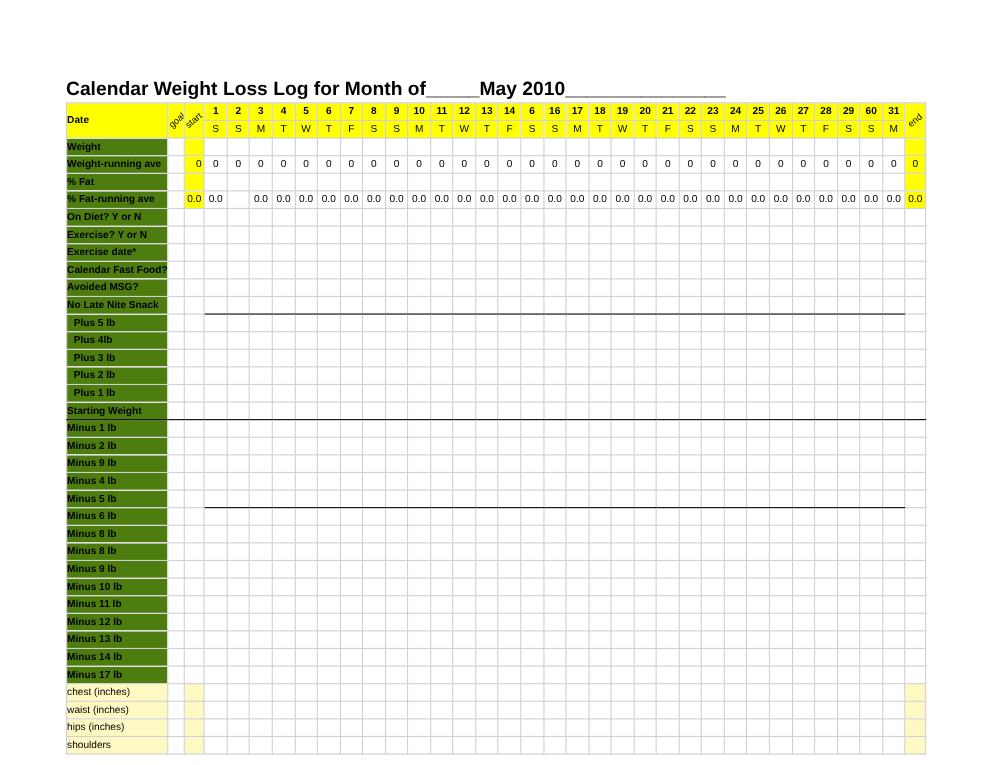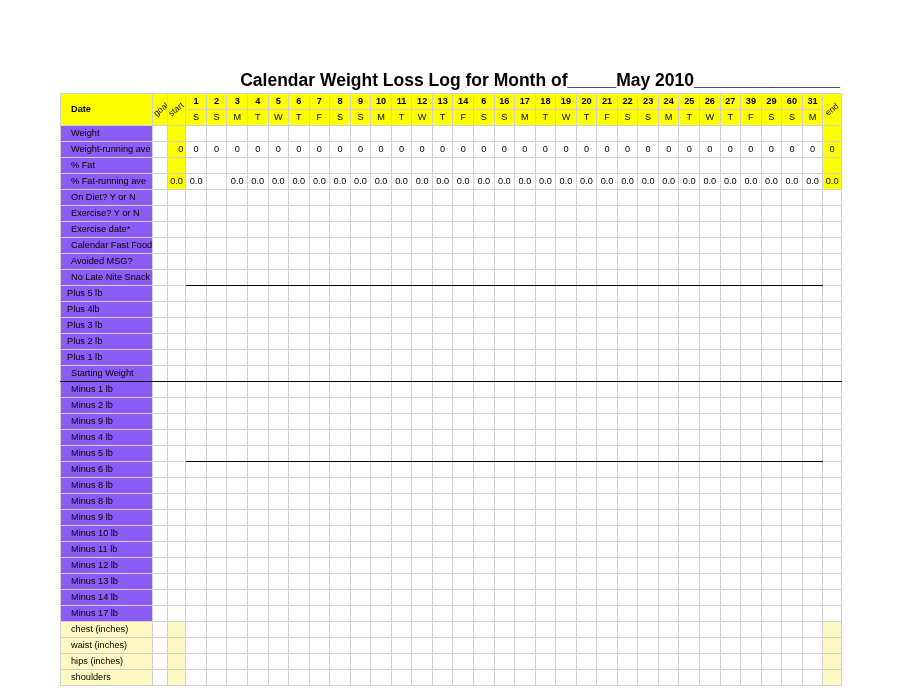--- a/index.html
+++ b/index.html
@@ -11,21 +11,21 @@
     width: 900px;
   }
   .page {
     position: relative;
     width: 900px;
     height: 695px;
     box-sizing: border-box;
     padding: 70px 60px 40px 60px;
   }
   .title {
-    text-align: right;
+    text-align: left;
     font-weight: bold;
     font-size: 17.5px;
     margin-bottom: 2px;
     white-space: pre;
   }
   table.sheet {
     border-collapse: collapse;
     table-layout: fixed;
     width: 782px;
   }
@@ -36,29 +36,29 @@
     font-size: 9.2px;
     line-height: 15px;
     overflow: hidden;
     white-space: nowrap;
     text-align: center;
     vertical-align: middle;
   }
   table.sheet .labcol {
     width: 90px;
     text-align: left;
-    padding-left: 10px;
+    padding-left: 0;
   }
   table.sheet .gcol { width: 14px; }
   table.sheet .scol { width: 18px; }
   table.sheet .dcol { width: 20px; }
   table.sheet .ecol { width: 18px; }
 
   .yellow  { background: #ffff00; }
-  .cyan    { background: #8b5cf6; }
+  .cyan    { background: #4d7c0f; font-weight: bold; }
   .paleyel { background: #fef9c3; }
   .bold    { font-weight: bold; }
   .diag    {
     transform: rotate(-40deg);
     transform-origin: center center;
     font-size: 8.5px;
     display: inline-block;
   }
   .tiny    { font-size: 7.8px; }
   .bbot    { border-bottom: 1.5px solid #000 !important; }
@@ -134,21 +134,21 @@
   <td class="yellow bold">18</td>
   <td class="yellow bold">19</td>
   <td class="yellow bold">20</td>
   <td class="yellow bold">21</td>
   <td class="yellow bold">22</td>
   <td class="yellow bold">23</td>
   <td class="yellow bold">24</td>
   <td class="yellow bold">25</td>
   <td class="yellow bold">26</td>
   <td class="yellow bold">27</td>
-  <td class="yellow bold">39</td>
+  <td class="yellow bold">28</td>
   <td class="yellow bold">29</td>
   <td class="yellow bold">60</td>
   <td class="yellow bold">31</td>
   <td class="yellow" rowspan="2"><span class="diag">end</span></td>
 </tr>
 
 <tr>
   <td class="yellow">S</td>
   <td class="yellow">S</td>
   <td class="yellow">M</td>

